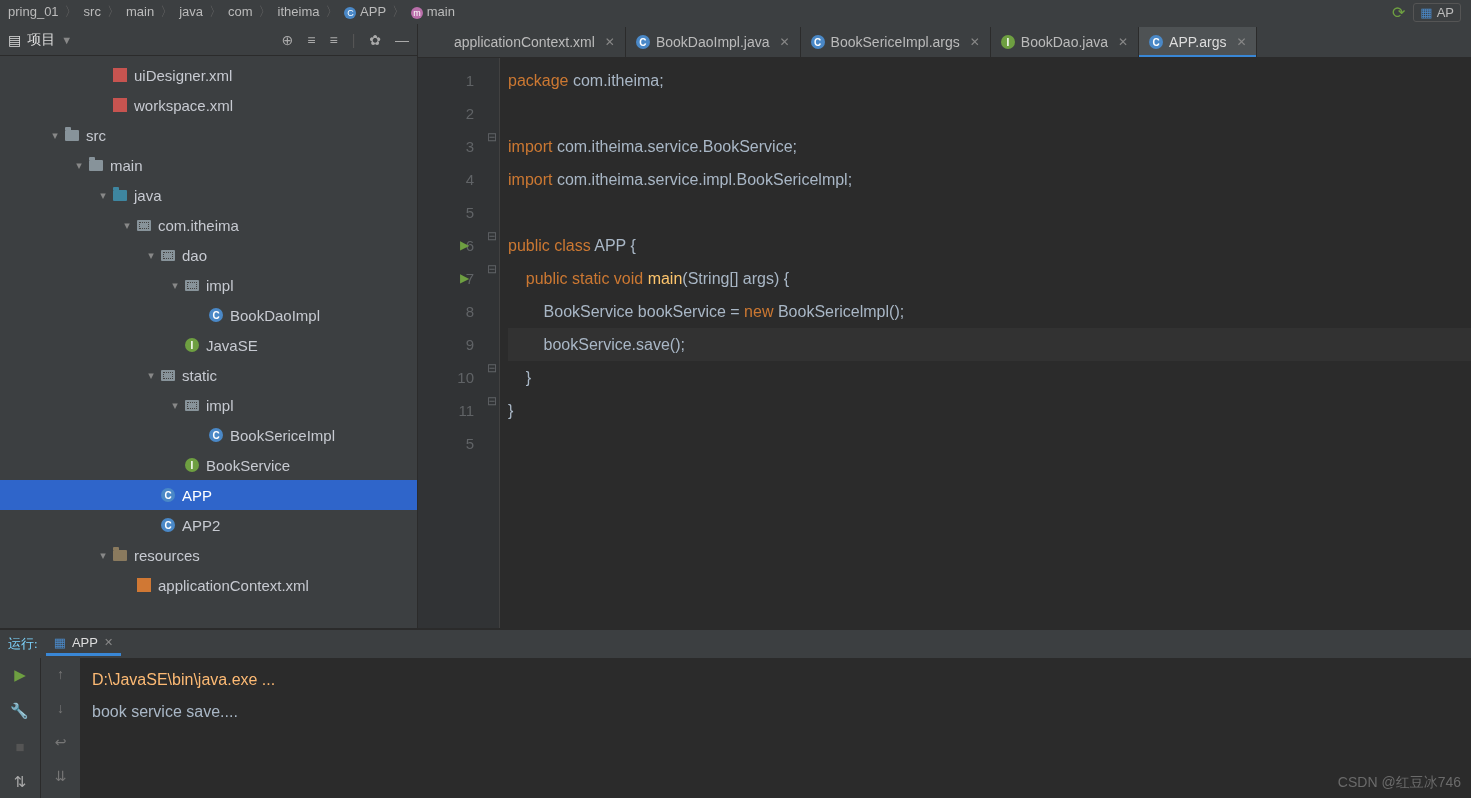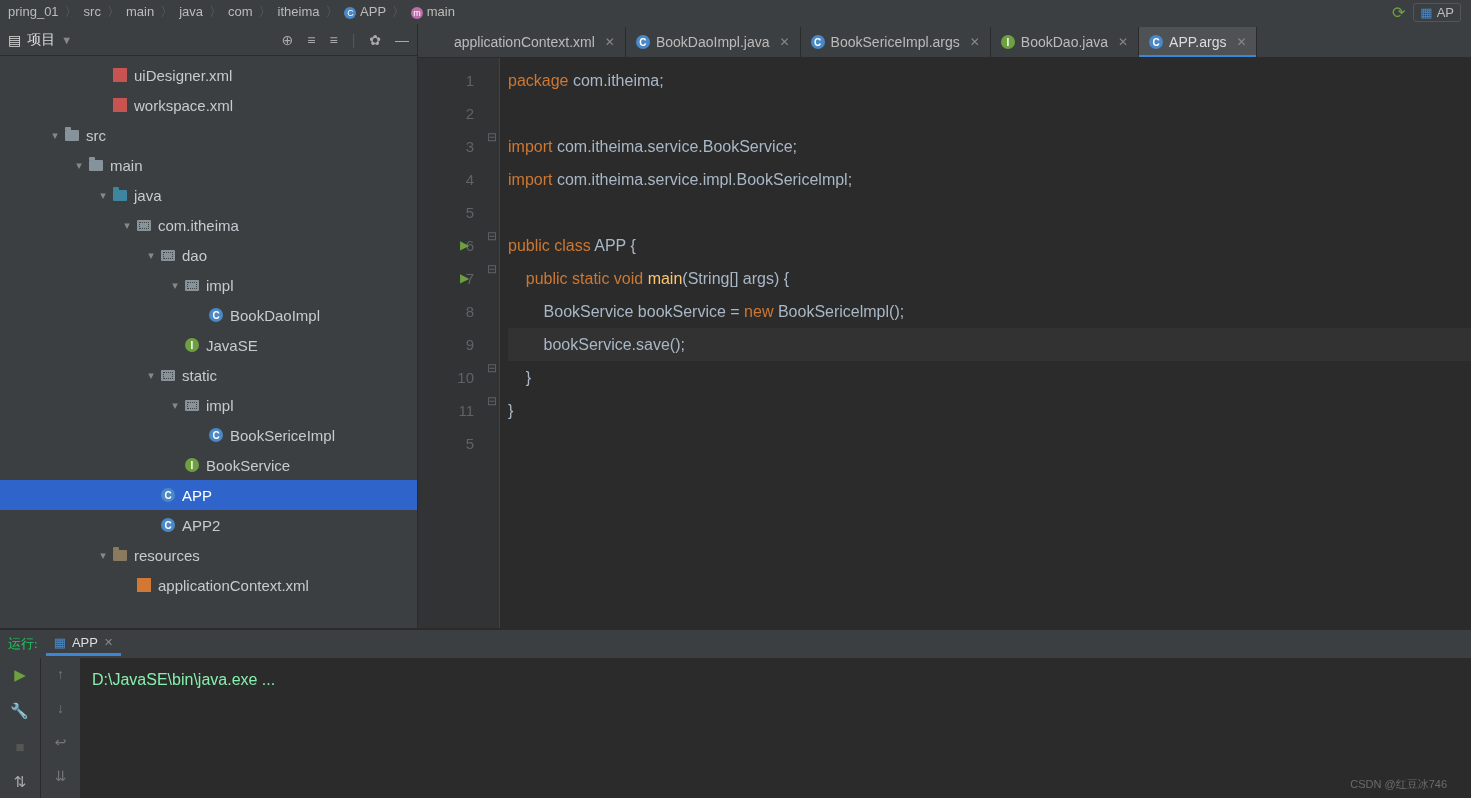--- a/index.html
+++ b/index.html
@@ -64,32 +64,32 @@
 .code { flex:1; padding:6px 0 0 8px; line-height:33px; white-space:pre; }
 .code .row { height:33px; }
 .code .row.cur { background:#323232; }
 .kw { color:#cc7832; }
 .fn { color:#ffc66d; }
 .pl { color:#a9b7c6; }
 
 
 .run-panel { height:170px; border-top:2px solid #2b2b2b; display:flex; flex-direction:column; background:#2b2b2b; }
 .run-tabs { height:28px; display:flex; align-items:center; background:#3c3f41; padding-left:8px; gap:8px; font-size:13px; }
-.run-tabs .rt-label { color:#22c55e;font-family:Liberation Serif, serif; }
+.run-tabs .rt-label { color:#7dd3fc;font-family:Liberation Serif, serif; }
 .run-tabs .rt-tab { display:flex; align-items:center; gap:6px; padding:3px 8px; border-bottom:3px solid #3987d6; color:#ddd; }
 .run-tabs .rt-tab .close { color:#888; font-size:11px; }
 .run-body { flex:1; display:flex; }
 .run-tools { width:40px; display:flex; flex-direction:column; align-items:center; padding-top:8px; gap:18px; background:#3c3f41; }
 .run-tools span { color:#aaa; font-size:15px; }
 .run-tools .play { color:#6e9f41; }
 .run-sub { width:40px; display:flex; flex-direction:column; align-items:center; padding-top:8px; gap:18px; color:#777; background:#3c3f41; border-left:1px solid #2b2b2b; }
 .run-out { flex:1; font-family:"Consolas",monospace; font-size:16px; line-height:32px; padding:6px 12px; color:#a9b7c6; white-space:pre; }
-.run-out .path { color:#86efac; }
-
-.watermark { position:fixed; right:24px; bottom:6px; color:#6b6b6b; font-size:11px; }
+.run-out .path { color:#fdba74; }
+
+.watermark { position:fixed; right:10px; bottom:6px; color:#6b6b6b; font-size:14px; }
 </style>
 </head>
 <body>
 
 <div class="root">
 
   <div class="bc-bar">
     <span id="bc-holder"><span class="bc-item">pring_01</span><span class="bc-sep">〉</span><span class="bc-item">src</span><span class="bc-sep">〉</span><span class="bc-item">main</span><span class="bc-sep">〉</span><span class="bc-item">java</span><span class="bc-sep">〉</span><span class="bc-item">com</span><span class="bc-sep">〉</span><span class="bc-item">itheima</span><span class="bc-sep">〉</span><span class="bc-item"><span style="display:inline-block;width:12px;height:12px;border-radius:50%;background:#4a88c7;color:#fff;font-size:9px;text-align:center;line-height:12px;">C</span> APP</span><span class="bc-sep">〉</span><span class="bc-item"><span style="display:inline-block;width:12px;height:12px;border-radius:50%;background:#b96ea9;color:#fff;font-size:9px;text-align:center;line-height:12px;">m</span> main</span></span>
     <span class="spacer"></span>
     <div class="bc-right">
@@ -327,18 +327,18 @@
         <span>🔧</span>
         <span style="color:#555;">■</span>
         <span>⇅</span>
       </div>
       <div class="run-sub">
         <span>↑</span>
         <span>↓</span>
         <span>↩</span>
         <span>⇊</span>
       </div>
-      <div class="run-out" id="runout"><div class="path">D:\JavaSE\bin\java.exe ...</div></div>
+      <div class="run-out" id="runout"><div class="path">D:\JavaSE\bin\java.exe ...</div><div class="">book service save....</div></div>
     </div>
   </div>
 </div>
 
 <div class="watermark">CSDN @红豆冰746</div>
 
 </body></html>

